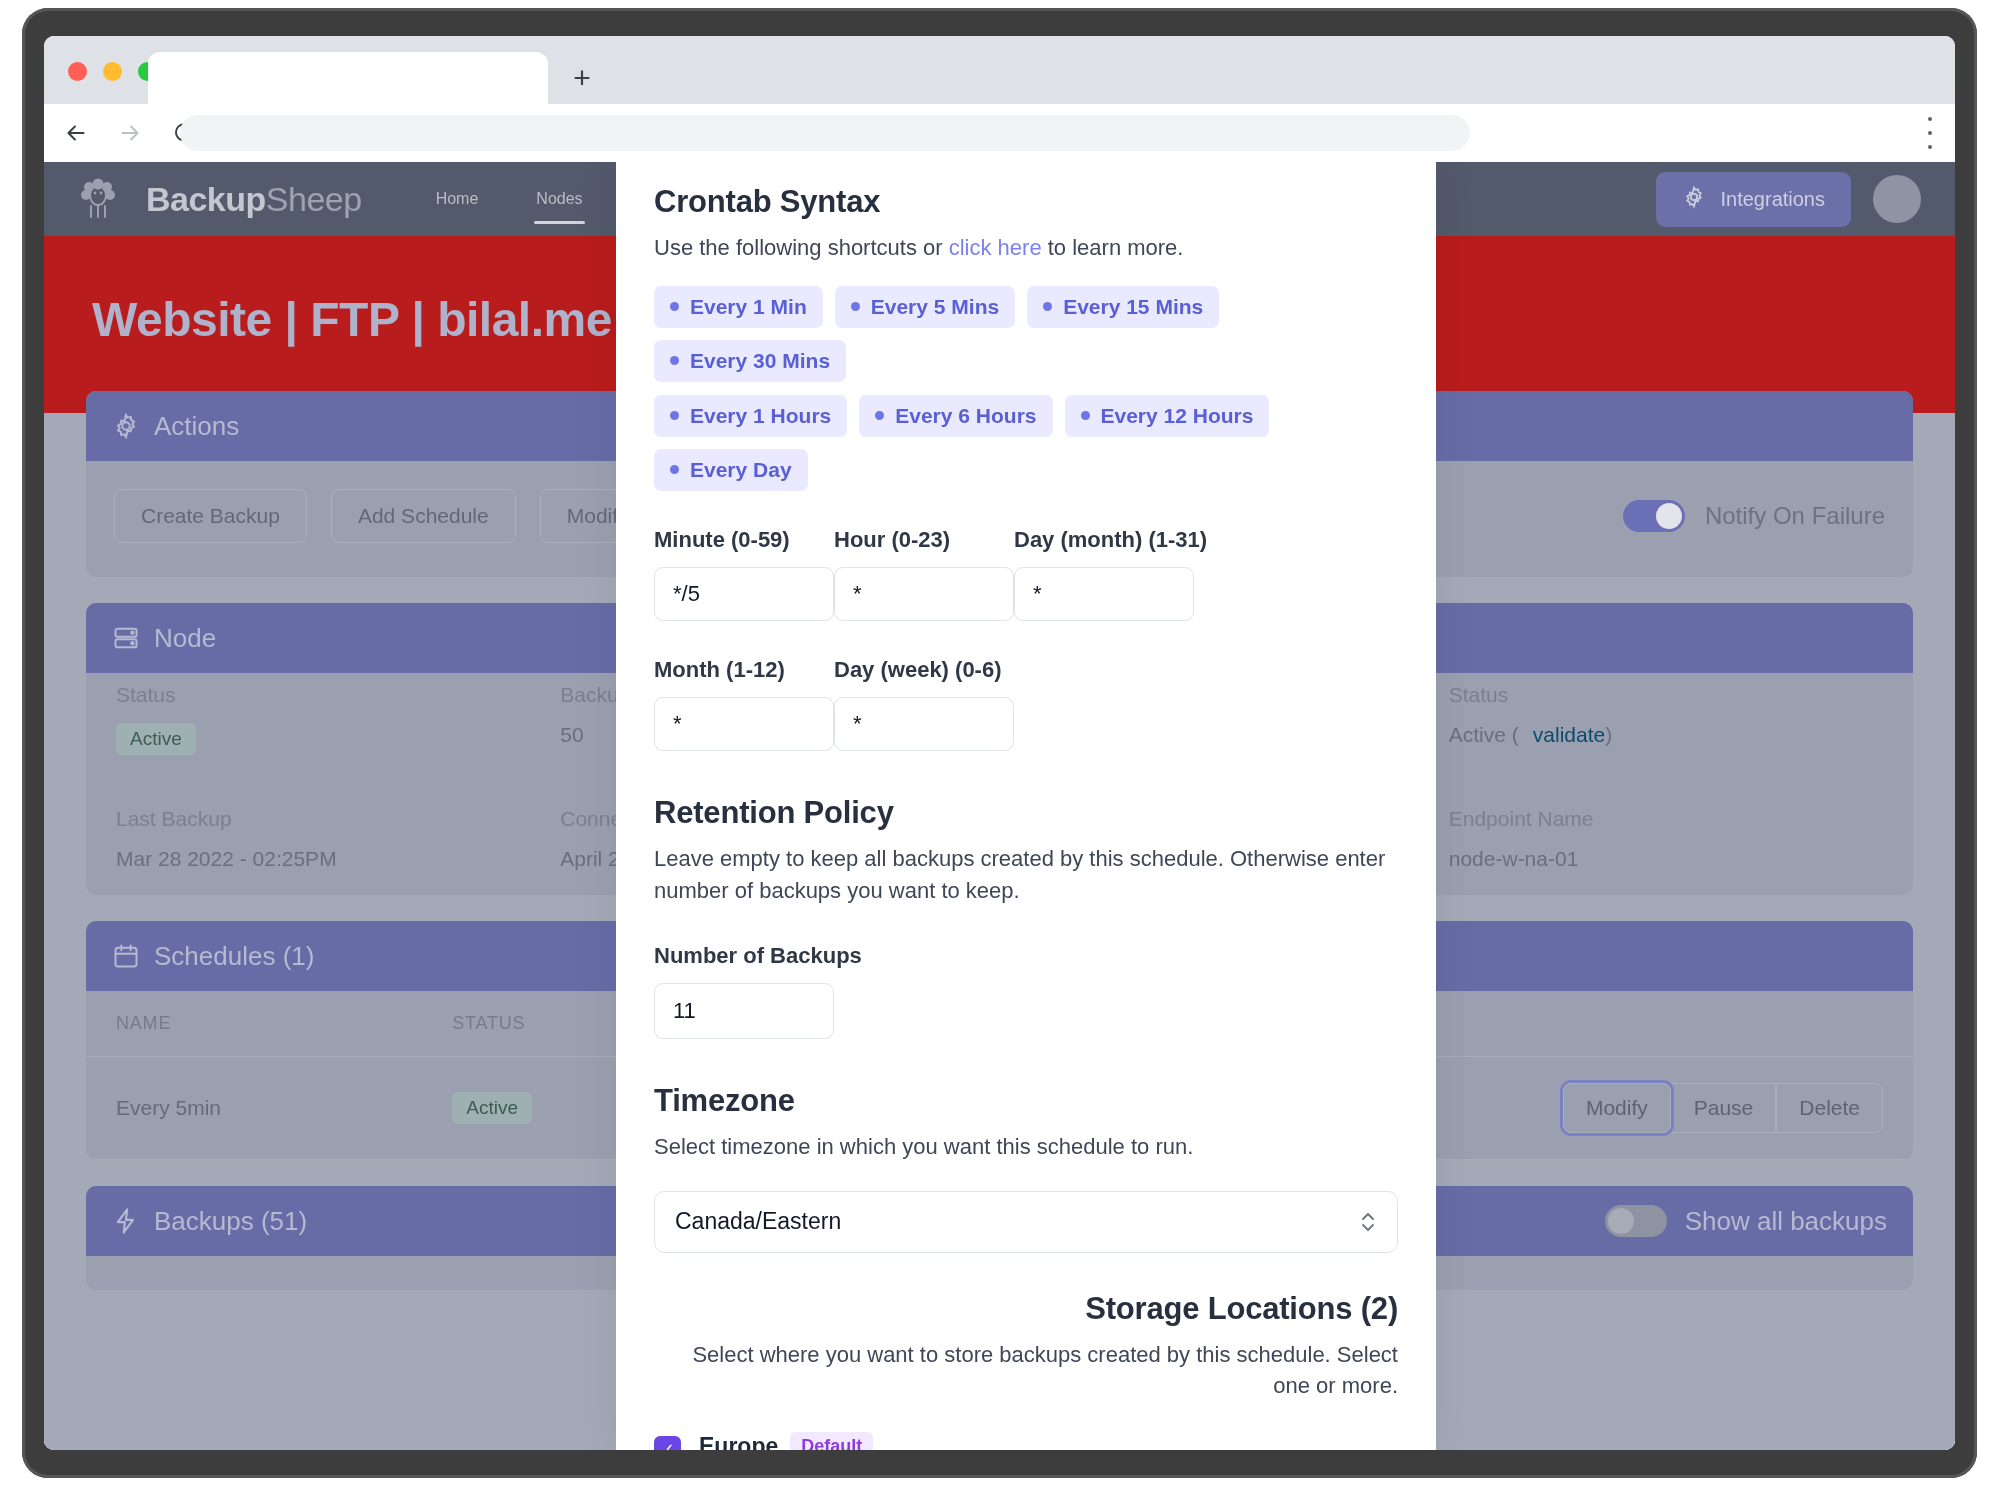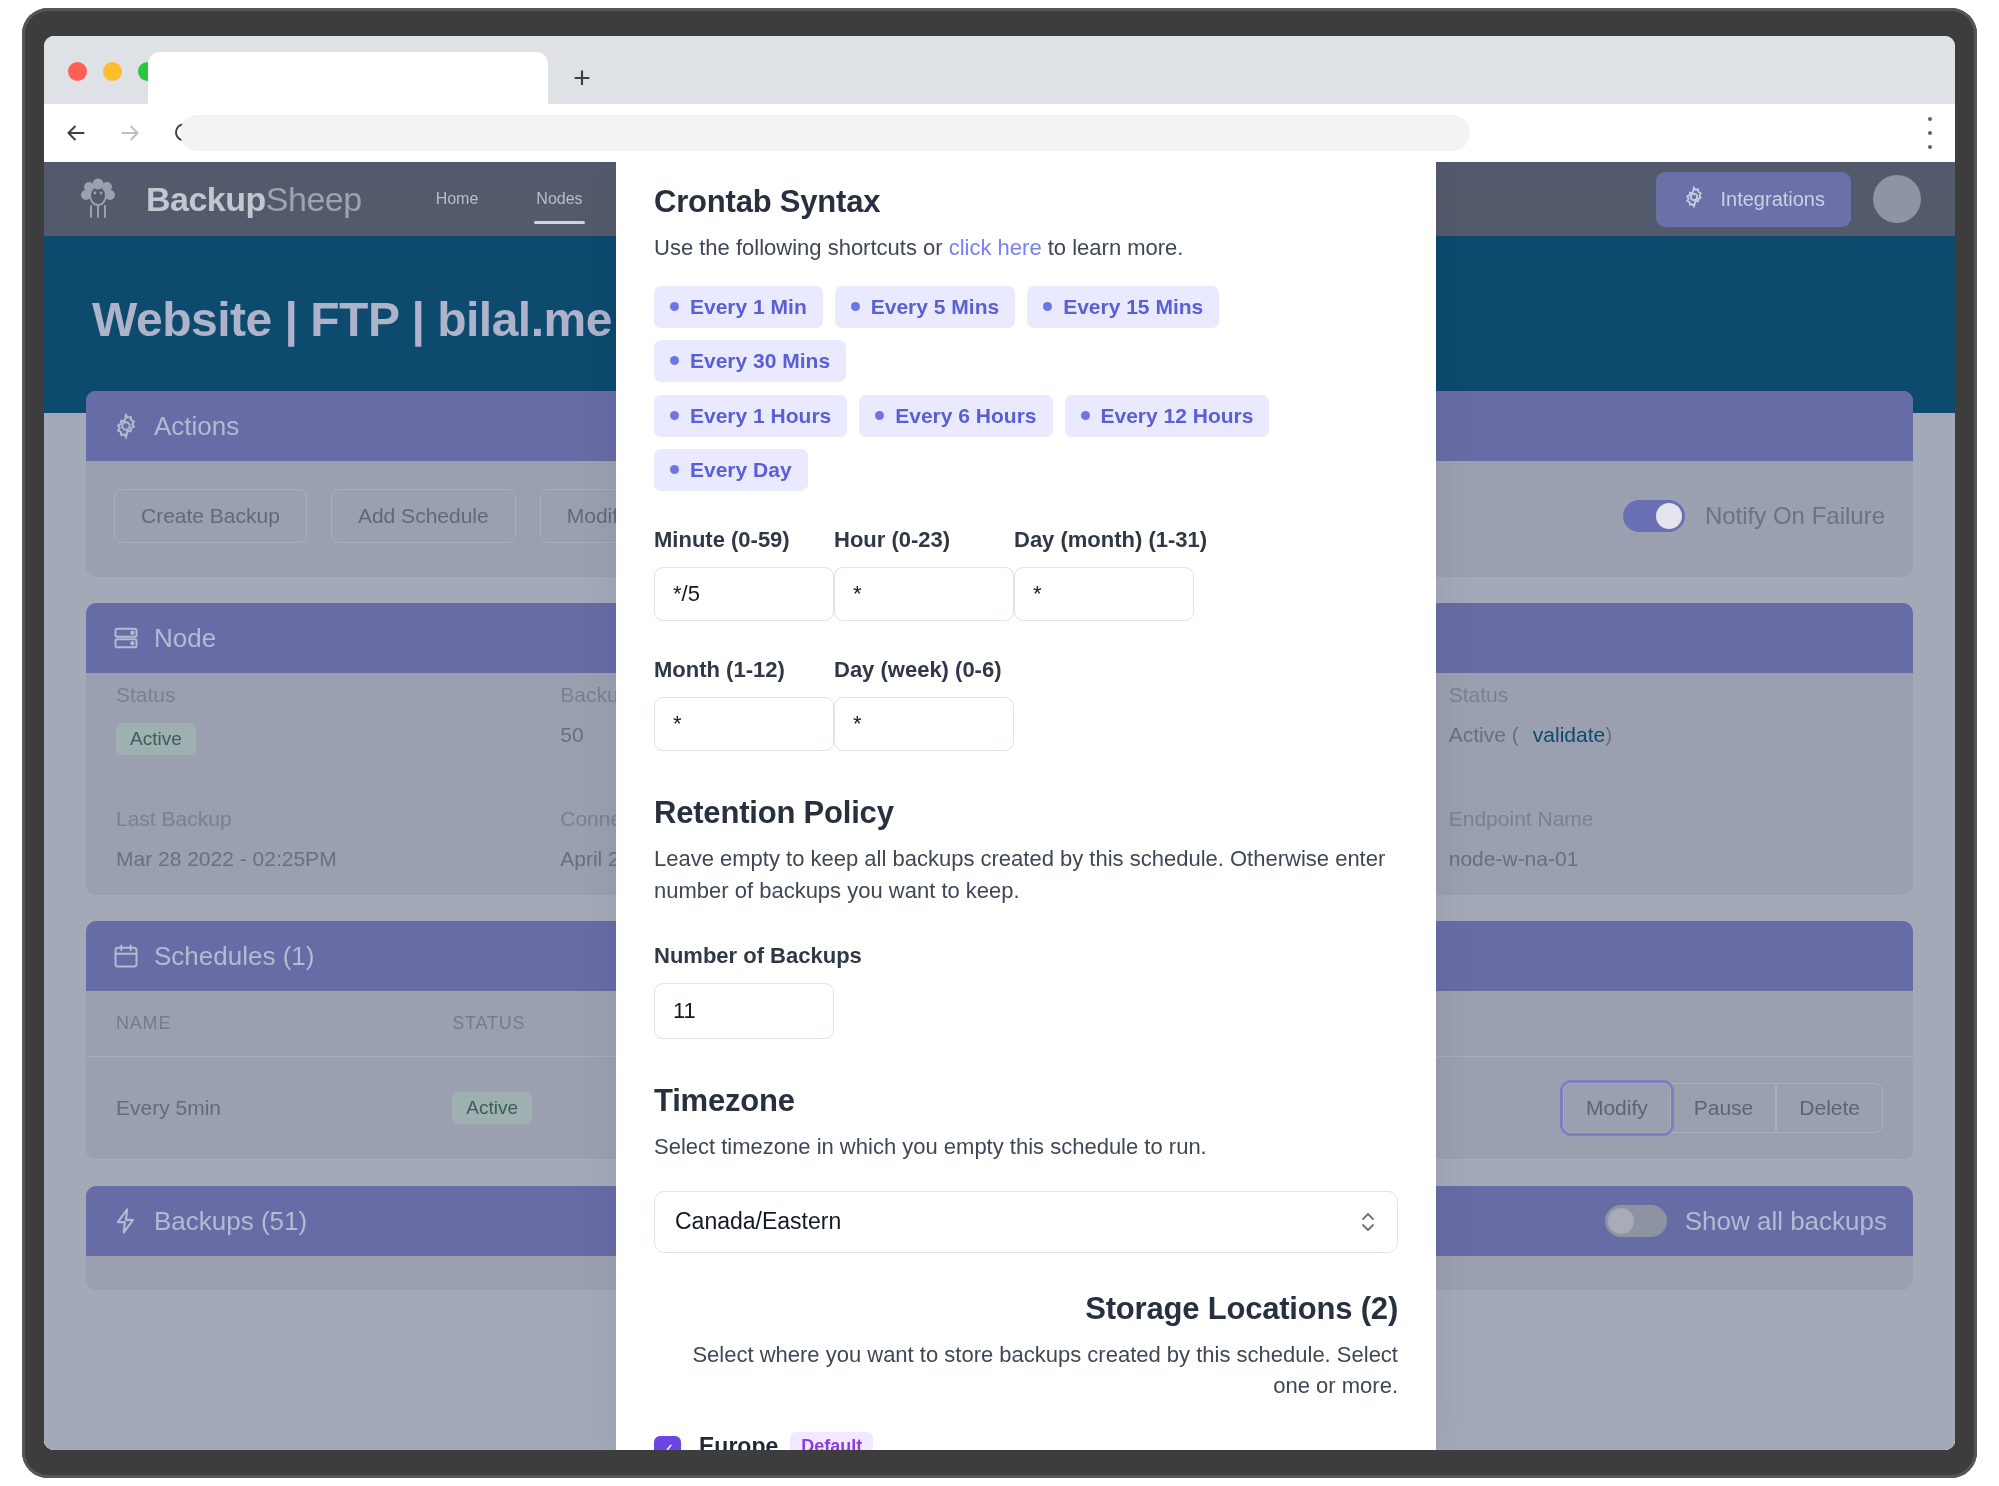--- a/index.html
+++ b/index.html
@@ -127,21 +127,21 @@
     display: flex; align-items: center; gap: 14px;
     background: #6b70a8; color: #cdd0e0;
     padding: 13px 26px; border-radius: 9px; font-size: 20px;
   }
   .avatar {
     width: 48px; height: 48px; border-radius: 50%;
     background: #8f94a3;
   }
 
   .hero {
-    background: #0c4a6e;
+    background: #b91c1c;
     padding: 56px 48px 66px 48px;
   }
   .hero h1 {
     font-size: 48px; font-weight: bold; color: #aeb2ca;
     letter-spacing: -0.5px;
   }
 
   .content {
     padding: 0 42px;
     position: relative;
@@ -598,21 +598,21 @@
           <div class="m-h2">Retention Policy</div>
           <div class="m-p">Leave empty to keep all backups created by this schedule. Otherwise enter number of backups you want to keep.</div>
           <div style="margin-top:36px;width:180px;">
             <div class="cron-label">Number of Backups</div>
             <div class="m-input tall">11</div>
           </div>
         </div>
 
         <div class="m-section">
           <div class="m-h2">Timezone</div>
-          <div class="m-p">Select timezone in which you empty this schedule to run.</div>
+          <div class="m-p">Select timezone in which you want this schedule to run.</div>
           <div class="m-select">
             <span>Canada/Eastern</span>
             <span class="chev">
               <svg width="18" height="30" viewBox="0 0 18 30" fill="none" stroke="currentColor" stroke-width="1.8">
                 <path d="M4 12l5-5 5 5M4 18l5 5 5-5" stroke-linecap="round" stroke-linejoin="round"></path>
               </svg>
             </span>
           </div>
         </div>
 

